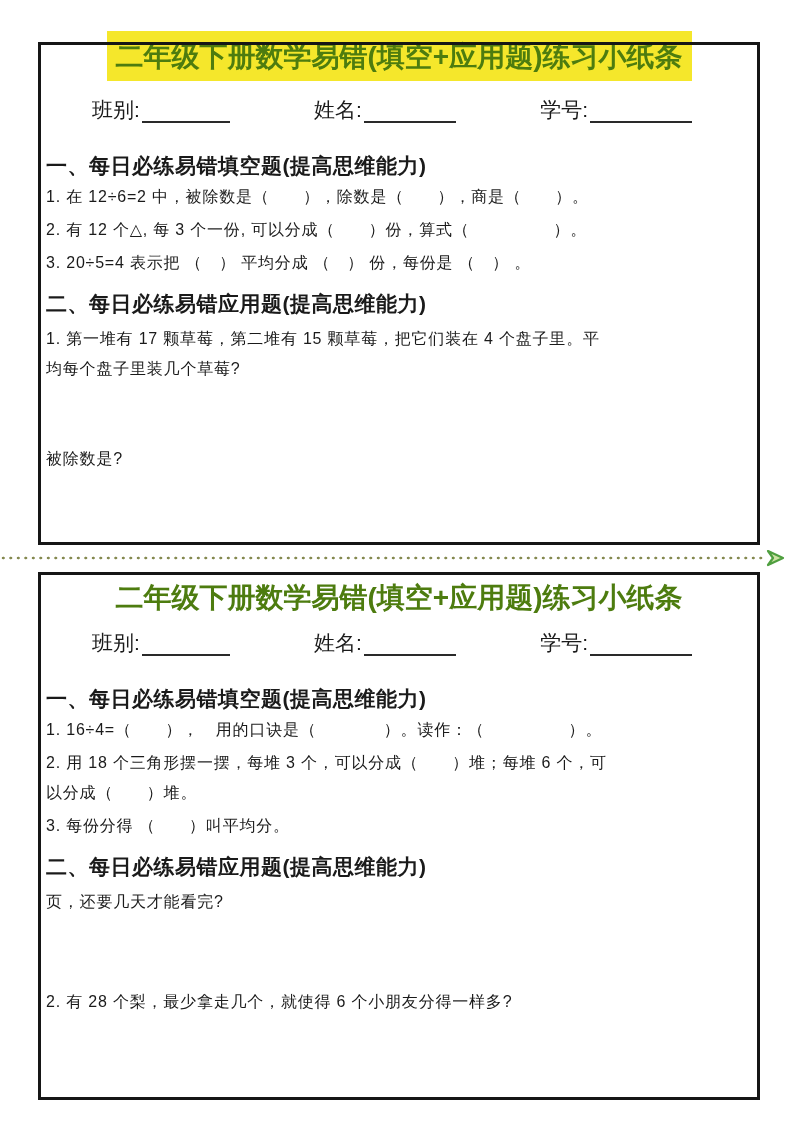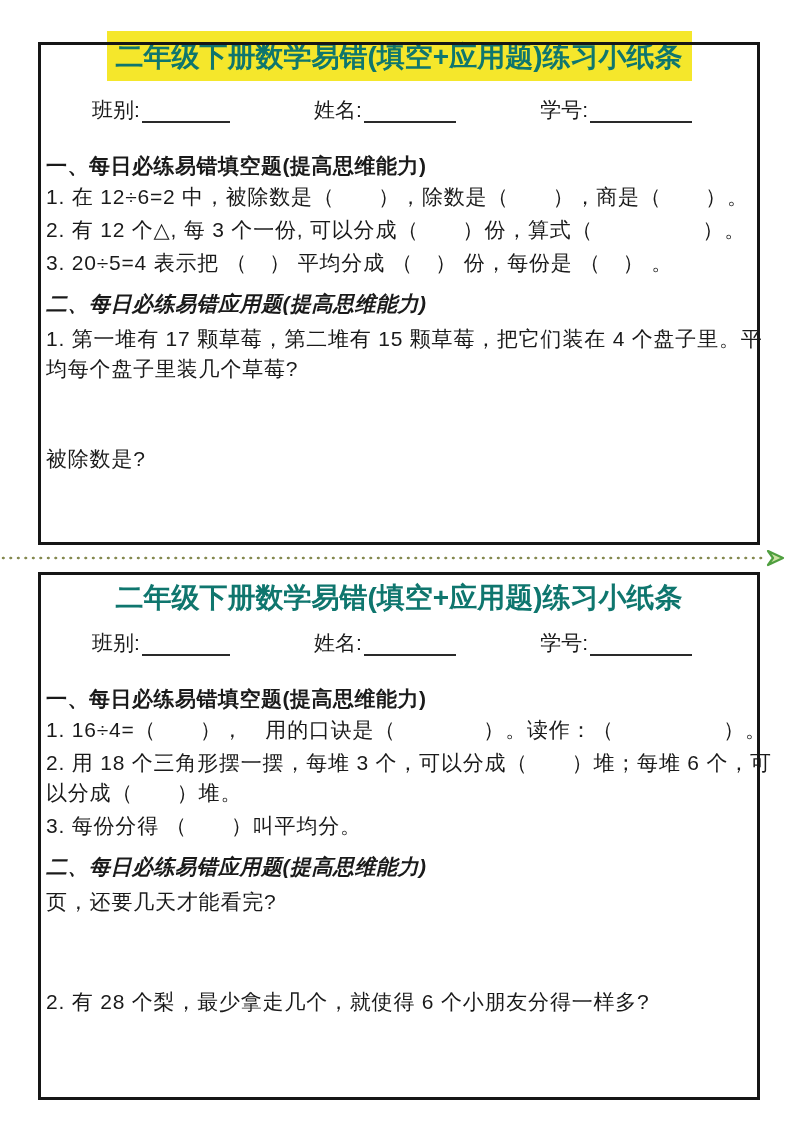--- a/index.html
+++ b/index.html
@@ -33,21 +33,21 @@
     margin:-11px auto 0 auto;
     padding:10px 9px 8px 9px;
     background:#f5e72b;
   }
   .title-text{
     font-weight:700;
     font-size:28px;
     line-height:32px;
     letter-spacing:0px;
     white-space:nowrap;
-    color:#0f766e;
+    color:#4d7c0f;
   }
   .title-plain{
     margin:10px auto 0 auto;
     text-align:center;
   }
   .title-plain .title-text{font-size:28px;}
 
   .fields{
     display:flex;
     justify-content:space-between;
@@ -69,25 +69,25 @@
   .w92{width:92px;}
   .w102{width:102px;}
 
   .heading{
     font-weight:700;
     font-size:21px;
     line-height:26px;
     letter-spacing:0.5px;
     margin-top:30px;
   }
-  .heading2{margin-top:13px;margin-bottom:7px;font-style:italic;}
+  .heading2{margin-top:13px;margin-bottom:7px;}
 
   .question{margin-top:3px;}
   .qline{
-    font-size:21px;
+    font-size:16px;
     line-height:30px;
     letter-spacing:0.8px;
     white-space:nowrap;
   }
   .space-after-60{margin-bottom:60px;}
   .space-after-70{margin-bottom:70px;}
 
   .cutline{
     position:absolute;
     top:549px;left:0;right:0;

